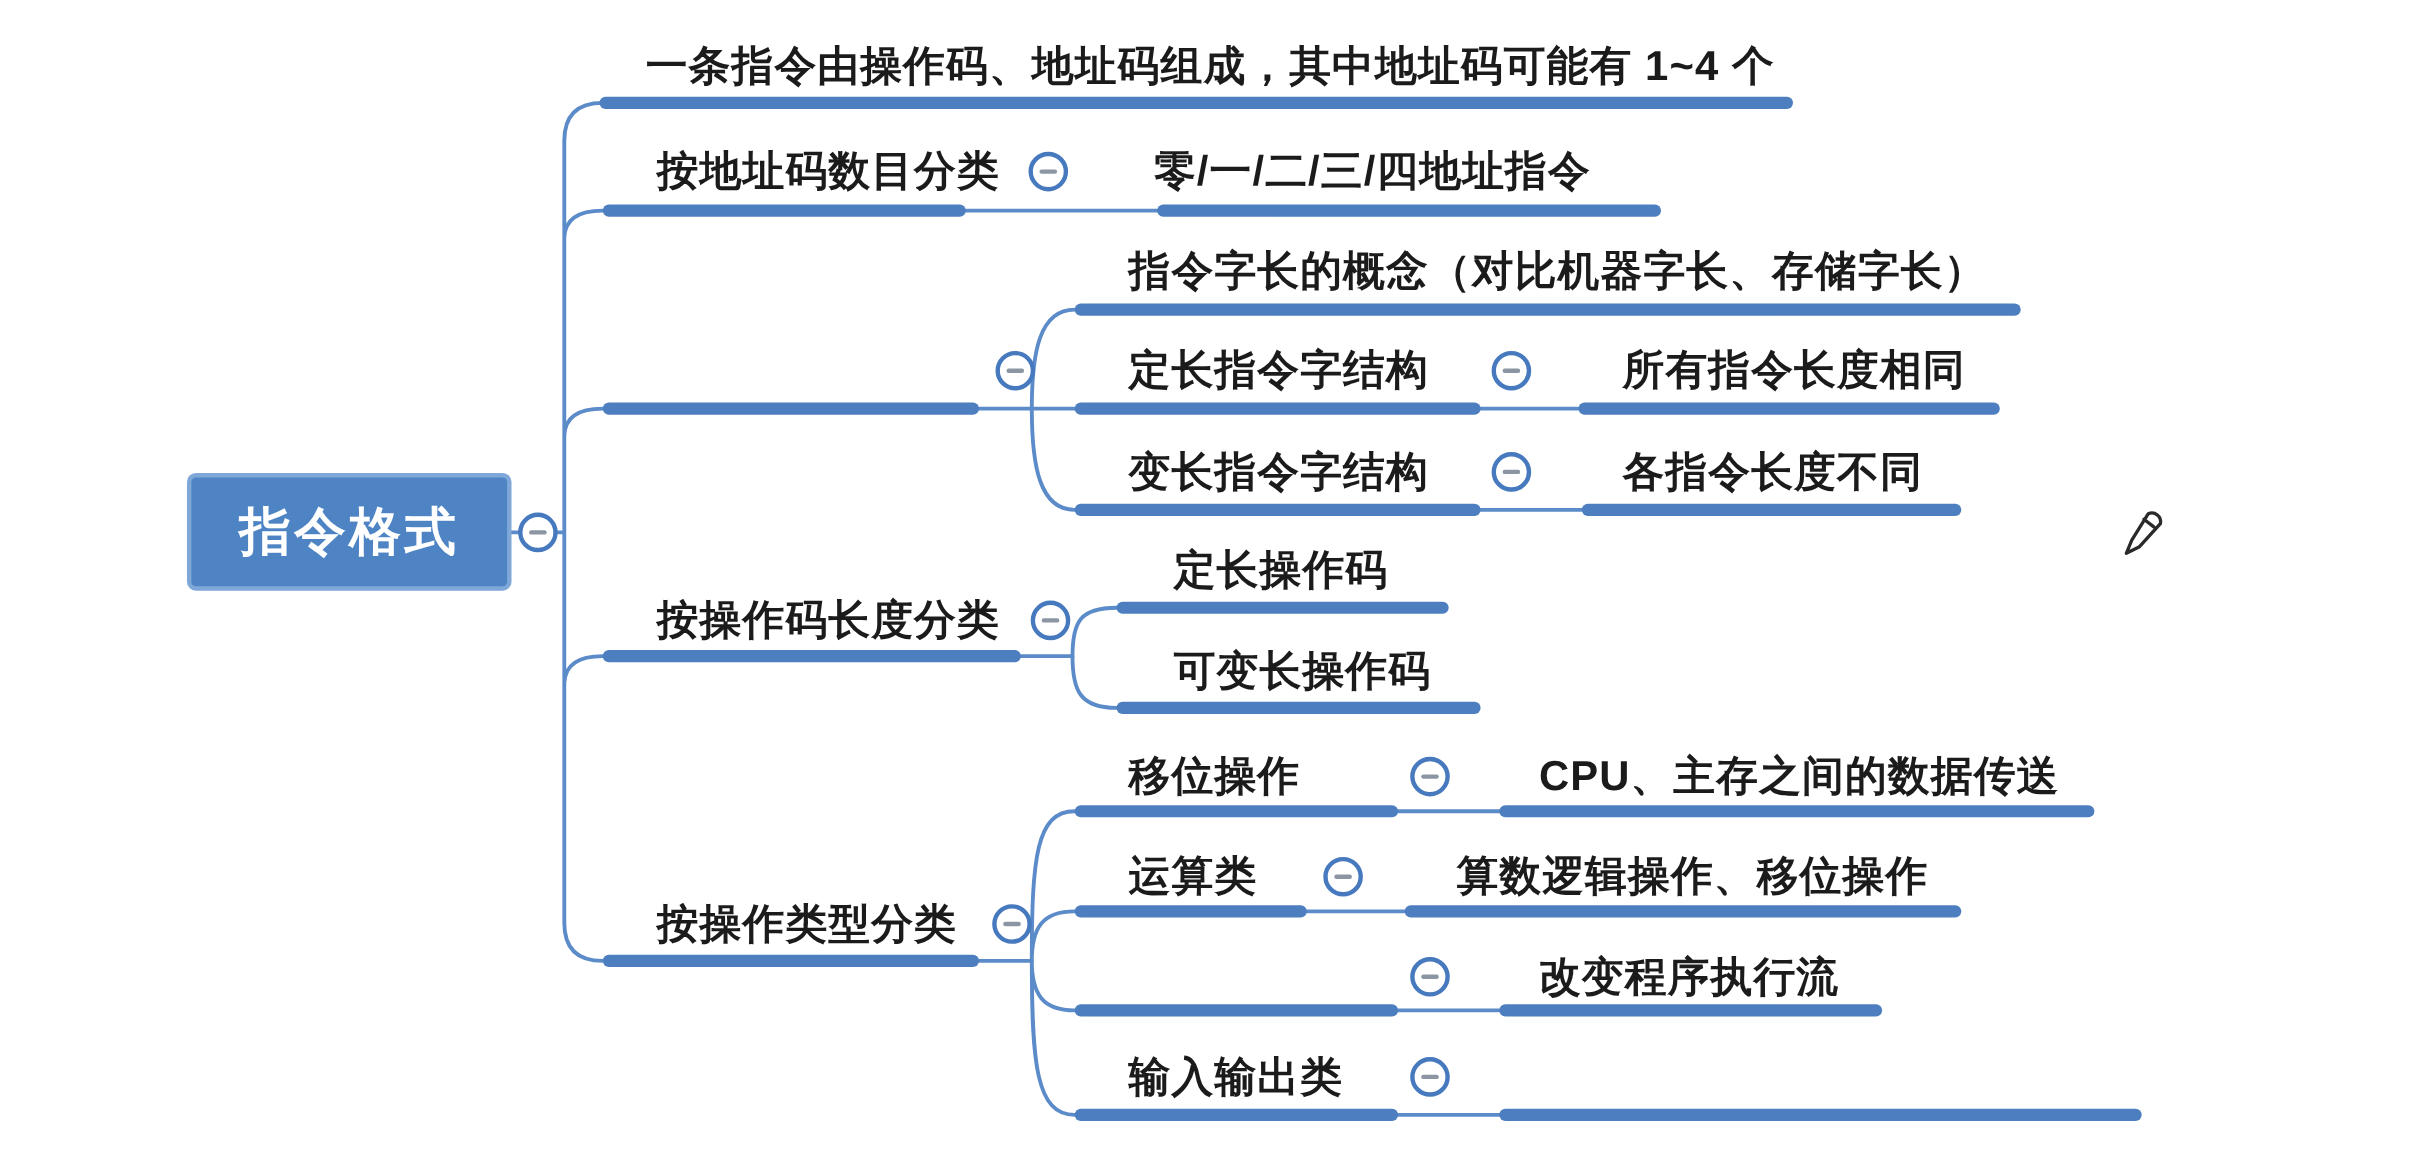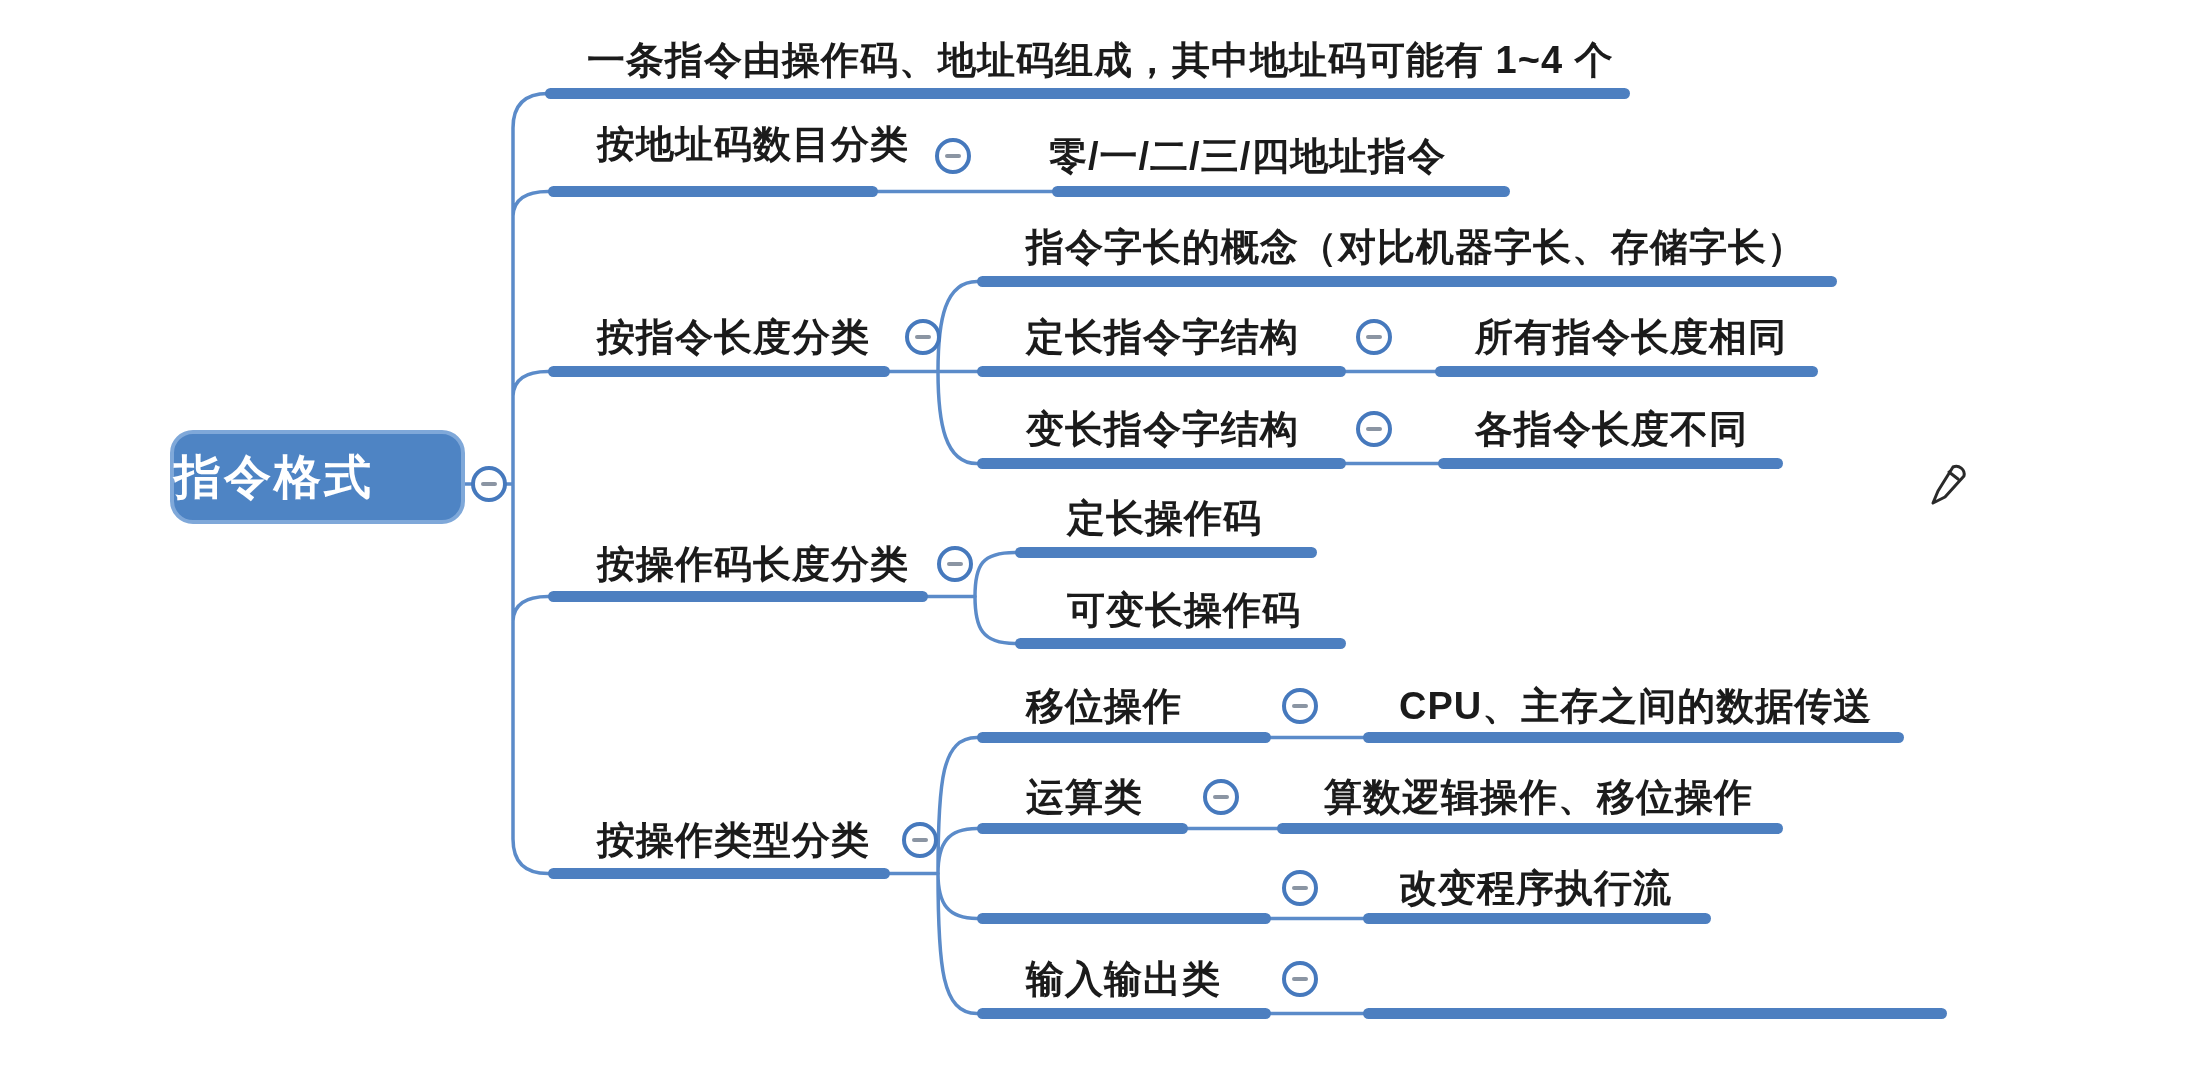--- a/index.html
+++ b/index.html
@@ -17,26 +17,26 @@
     transform: translateY(-50%);
     white-space: nowrap;
     font-size: 38px;
     font-weight: 600;
     color: #1b1b1b;
     letter-spacing: 1px;
   }
   .root-node {
     position: absolute;
     left: 170px; top: 430px;
-    width: 295px; height: 94px;
+    width: 295px; height: 107px;
     background: #4e84c4;
     border: 4px solid #7fa8d9;
-    border-radius: 23px;
+    border-radius: 8px;
     box-sizing: border-box;
-    display: flex; align-items: center; justify-content: flex-start;
+    display: flex; align-items: center; justify-content: center;
   }
   .root-node .root-label {
     color: #ffffff;
     font-size: 47px;
     font-weight: 700;
     letter-spacing: 3px;
   }
   .collapse {
     position: absolute;
     width: 36px; height: 36px;
@@ -113,24 +113,23 @@
       <rect x="1363" y="1008" width="584" height="11" rx="5.5"></rect>
     </g>
   </svg>
 
   <div class="root-node">
     <span class="root-label">指令格式</span>
   </div>
 
   <div class="label" style="left:587px; top:60px;">一条指令由操作码、地址码组成，其中地址码可能有 1~4 个</div>
 
-  <div class="label" style="left:597px; top:144px;">按地址码数目分类</div>
+  <div class="label" style="left:597px; top:156px;">按地址码数目分类</div>
   <div class="label" style="left:1049px; top:156px;">零/一/二/三/四地址指令</div>
 
-  <div class="label" style="left:597px; top:337px;">按指令长度分类</div>
   <div class="label" style="left:1026px; top:247px;">指令字长的概念（对比机器字长、存储字长）</div>
   <div class="label" style="left:1026px; top:337px;">定长指令字结构</div>
   <div class="label" style="left:1475px; top:337px;">所有指令长度相同</div>
   <div class="label" style="left:1026px; top:429px;">变长指令字结构</div>
   <div class="label" style="left:1475px; top:429px;">各指令长度不同</div>
 
   <div class="label" style="left:597px; top:564px;">按操作码长度分类</div>
   <div class="label" style="left:1067px; top:518px;">定长操作码</div>
   <div class="label" style="left:1067px; top:610px;">可变长操作码</div>
 

